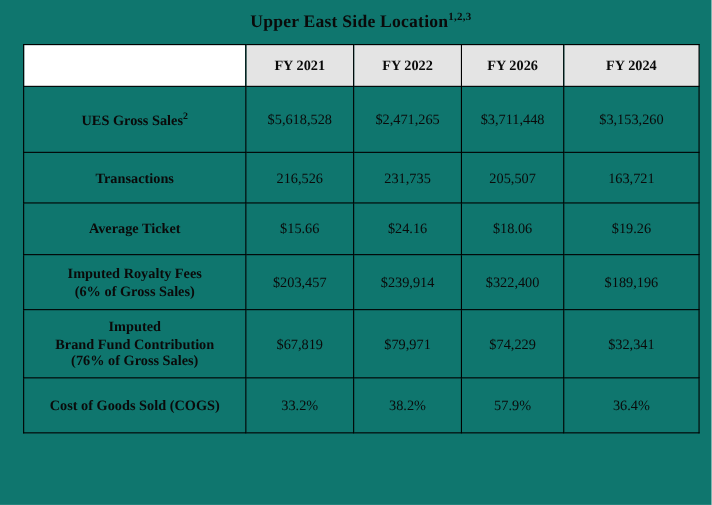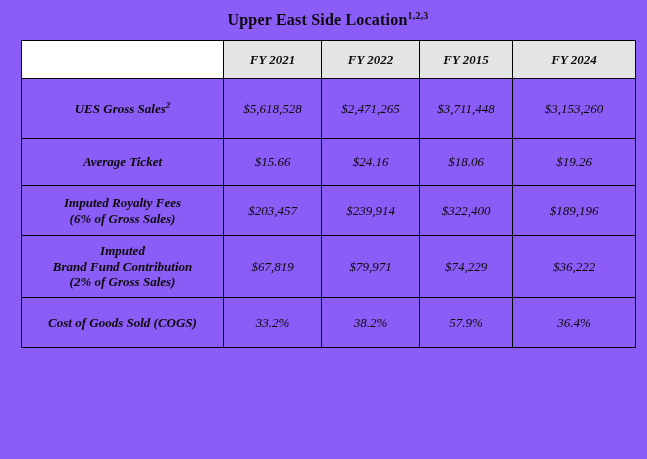--- a/index.html
+++ b/index.html
@@ -4,21 +4,21 @@
 <style>
   html, body {
     margin: 0;
     padding: 0;
     background: #ffffff;
   }
   .page {
     position: relative;
     width: 647px;
     height: 459px;
-    background: #8b5cf6;
+    background: #0f766e;
     font-family: "Liberation Serif", "DejaVu Serif", serif;
     color: #0a0a0a;
     overflow: hidden;
   }
   .doc-title {
     position: absolute;
     top: 10px;
     left: 21px;
     width: 614px;
     text-align: center;
@@ -30,21 +30,20 @@
     font-size: 10px;
     font-weight: bold;
   }
   table.fin-table {
     position: absolute;
     top: 40px;
     left: 21px;
     width: 614px;
     border-collapse: collapse;
     table-layout: fixed;
-    font-style: italic;
   }
   table.fin-table td, table.fin-table th {
     border: 1px solid #000000;
     text-align: center;
     vertical-align: middle;
     font-size: 13px;
     padding: 0;
     overflow: hidden;
   }
   th.col-header {
@@ -84,32 +83,41 @@
       <col style="width:98px">
       <col style="width:98px">
       <col style="width:93px">
       <col style="width:123px">
     </colgroup>
     <tbody>
       <tr style="height:38px">
         <th class="corner-cell"></th>
         <th class="col-header">FY 2021</th>
         <th class="col-header">FY 2022</th>
-        <th class="col-header">FY 2015</th>
+        <th class="col-header">FY 2026</th>
         <th class="col-header">FY 2024</th>
       </tr>
 
       <tr style="height:60px">
         <td class="row-label"><span>UES Gross Sales</span><sup class="label-sup">2</sup></td>
         <td class="cell-value">$5,618,528</td>
         <td class="cell-value">$2,471,265</td>
         <td class="cell-value">$3,711,448</td>
         <td class="cell-value">$3,153,260</td>
       </tr>
 
+      <tr style="height:46px">
+        <td class="row-label">
+            <span class="lline">Transactions</span>
+          </td>
+        <td class="cell-value">216,526</td>
+        <td class="cell-value">231,735</td>
+        <td class="cell-value">205,507</td>
+        <td class="cell-value">163,721</td>
+      </tr>
 
       <tr style="height:47px">
         <td class="row-label">
             <span class="lline">Average Ticket</span>
           </td>
         <td class="cell-value">$15.66</td>
         <td class="cell-value">$24.16</td>
         <td class="cell-value">$18.06</td>
         <td class="cell-value">$19.26</td>
       </tr>
@@ -122,26 +130,26 @@
         <td class="cell-value">$203,457</td>
         <td class="cell-value">$239,914</td>
         <td class="cell-value">$322,400</td>
         <td class="cell-value">$189,196</td>
       </tr>
 
       <tr style="height:62px">
         <td class="row-label">
           <span class="lline">Imputed</span>
           <span class="lline">Brand Fund Contribution</span>
-          <span class="lline">(2% of Gross Sales)</span>
+          <span class="lline">(76% of Gross Sales)</span>
         </td>
         <td class="cell-value">$67,819</td>
         <td class="cell-value">$79,971</td>
         <td class="cell-value">$74,229</td>
-        <td class="cell-value">$36,222</td>
+        <td class="cell-value">$32,341</td>
       </tr>
 
       <tr style="height:50px">
         <td class="row-label">
             <span class="lline">Cost of Goods Sold (COGS)</span>
           </td>
         <td class="cell-value">33.2%</td>
         <td class="cell-value">38.2%</td>
         <td class="cell-value">57.9%</td>
         <td class="cell-value">36.4%</td>

